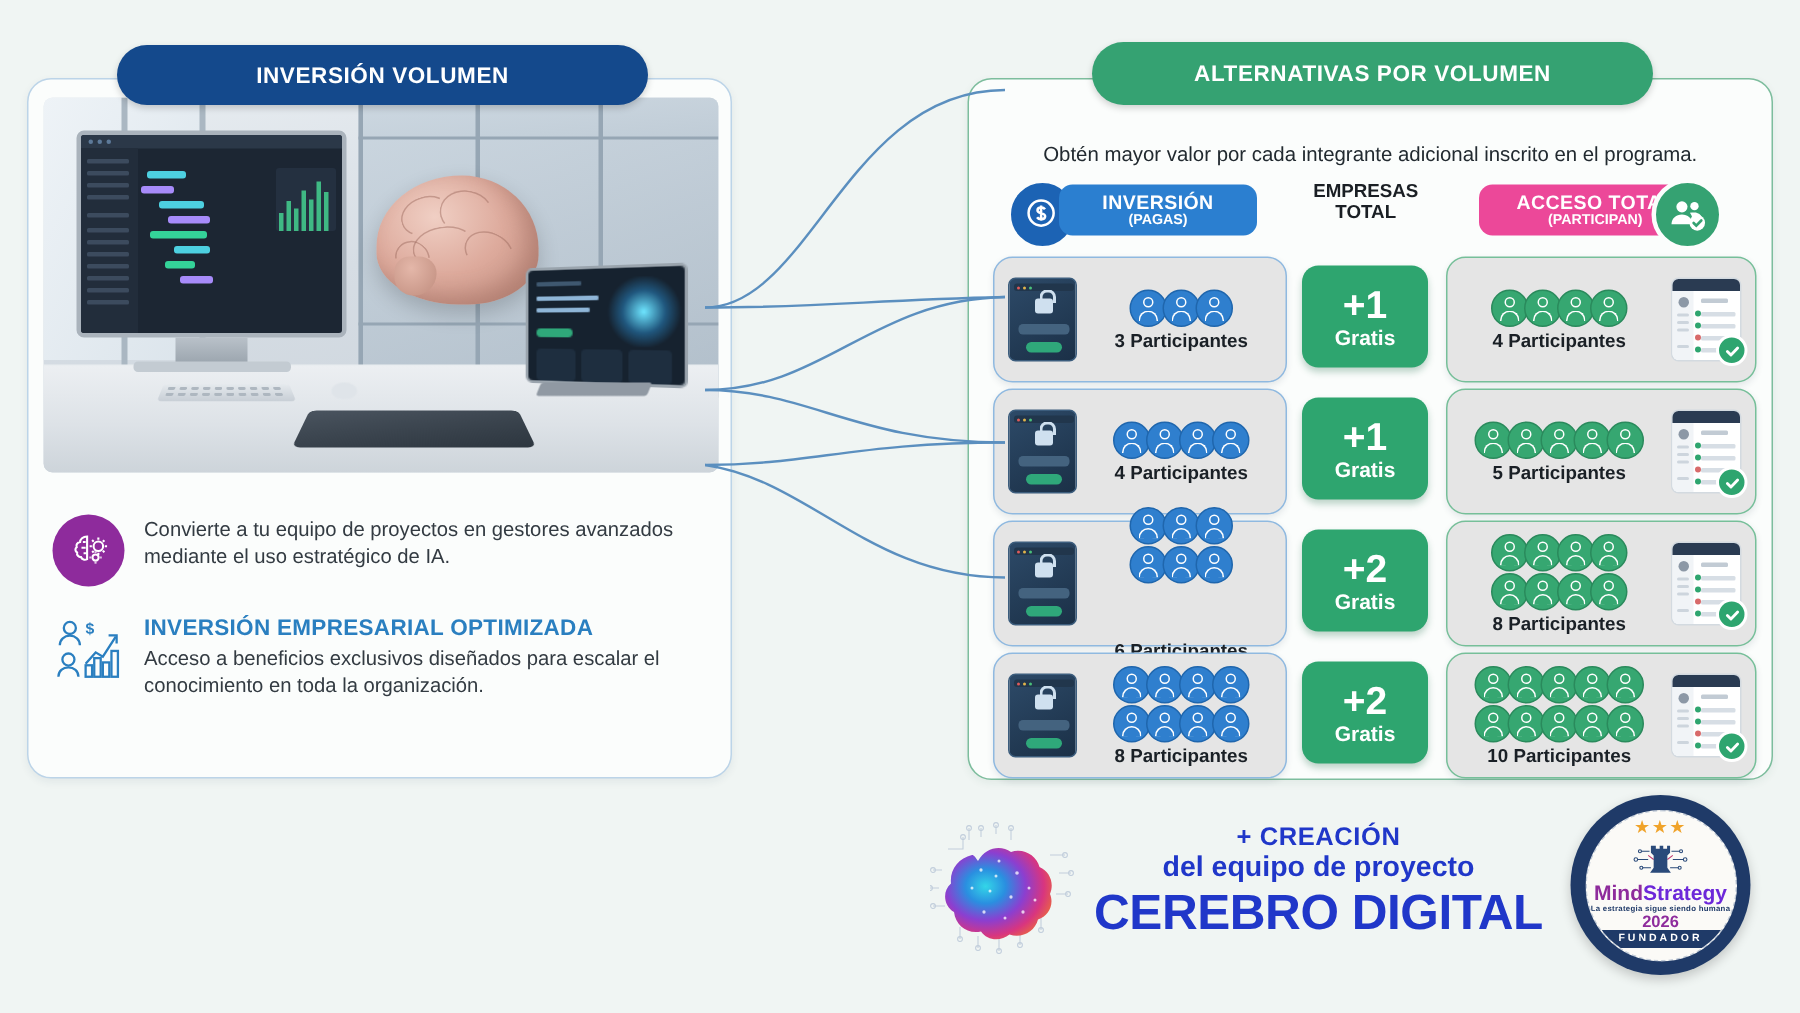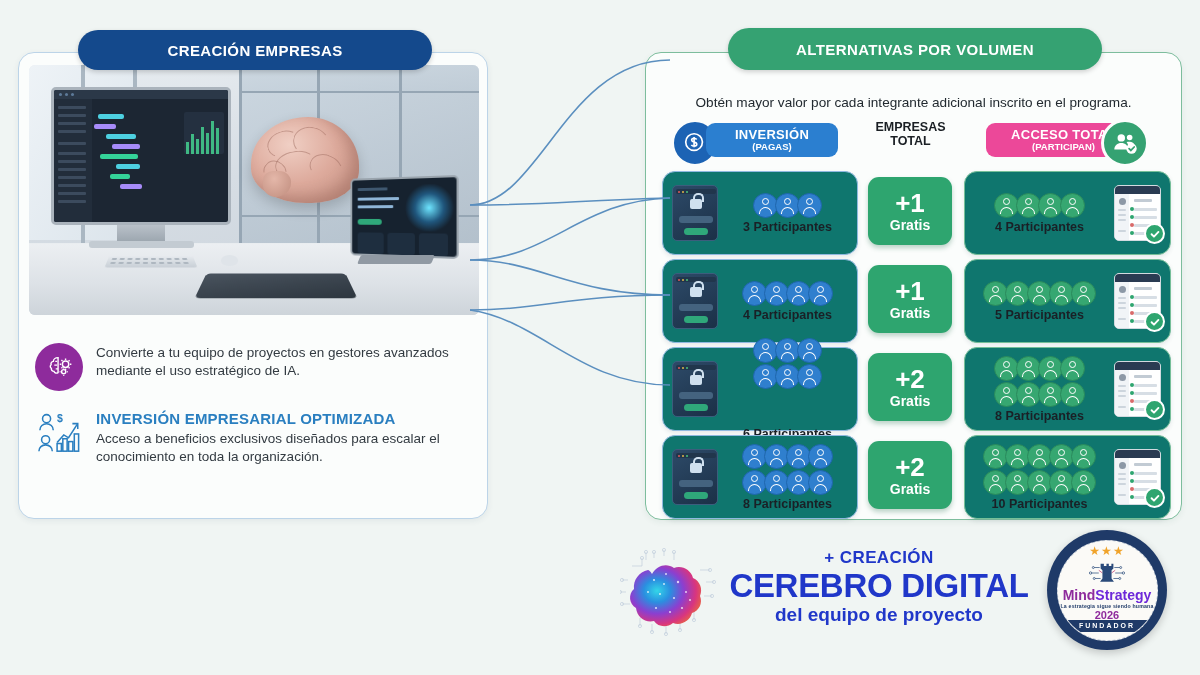--- a/index.html
+++ b/index.html
@@ -166,21 +166,21 @@
   #hb-acc { left:455px; top:-4px; background:#35a272; }
   #benef-head {
     position:absolute; left:208px; top:-3px; width:113px;
     text-align:center; font-size:12.5px; font-weight:bold; color:#1a1f24; line-height:1.15;
   }
 
   
   .row { position:absolute; left:0; width:100%; height:84px; }
   .card {
     position:absolute; top:0; height:100%;
-    background:#0f766e; border-radius:13px;
+    background:#e5e5e5; border-radius:13px;
     display:flex; align-items:center;
     box-shadow:0 2px 4px rgba(40,60,80,.10);
   }
   .card.blue  { left:16px;  width:196px; border:1.5px solid #8fb9e0; }
   .card.green { left:318px; width:207px; border:1.5px solid #76bf99; }
 
   
   .lockscreen {
     width:46px; height:56px; margin-left:9px; flex:0 0 46px;
     background:linear-gradient(150deg,#2d4a68,#1b3047);
@@ -277,21 +277,21 @@
   #logo-found {
     position:absolute; bottom:8px; left:0; width:100%;
     background:#1f3a68; color:#fff; font-size:7px; font-weight:bold;
     letter-spacing:2px; text-align:center; padding:2.5px 0;
   }
 </style>
 </head>
 <body>
 
 <div class="pill-header" id="left-header">
-  <span>CREACIÓN EMPRESAS</span>
+  <span>INVERSIÓN VOLUMEN</span>
 </div>
 
 <div id="left-panel">
 
   <div id="photo">
     <div class="ceil"></div>
     <div class="win-left"></div>
     <div class="win-mull" style="left:52px"></div>
     <div class="win-mull" style="left:104px"></div>
     <div class="glasswall">
@@ -952,22 +952,22 @@
       <circle cx="36" cy="62" r="1.1"></circle>
         <circle cx="50" cy="66" r="1"></circle>
         <circle cx="62" cy="62" r="1.1"></circle>
       <circle cx="70" cy="54" r="1"></circle>
         <circle cx="44" cy="38" r="1"></circle>
         <circle cx="28" cy="46" r="1"></circle>
     </g>
   </svg>
   <div id="brand-txt">
     <div id="b-line1">+ CREACIÓN</div>
+    <div id="b-line3">del equipo de proyecto</div>
     <div id="b-line2">CEREBRO DIGITAL</div>
-    <div id="b-line3">del equipo de proyecto</div>
   </div>
 </div>
 
 <div id="logo">
   <div id="logo-inner">
     <div id="logo-stars">★★★</div>
     <svg id="logo-rook" width="42" height="30" viewBox="0 0 46 32">
       <g stroke="#2a4a7a" stroke-width=".8" fill="none">
         <path d="M6 16h8M32 16h8M9 10h6M31 10h6M10 22h6M30 22h6"></path>
         <circle cx="5" cy="16" r="1.3"></circle>

